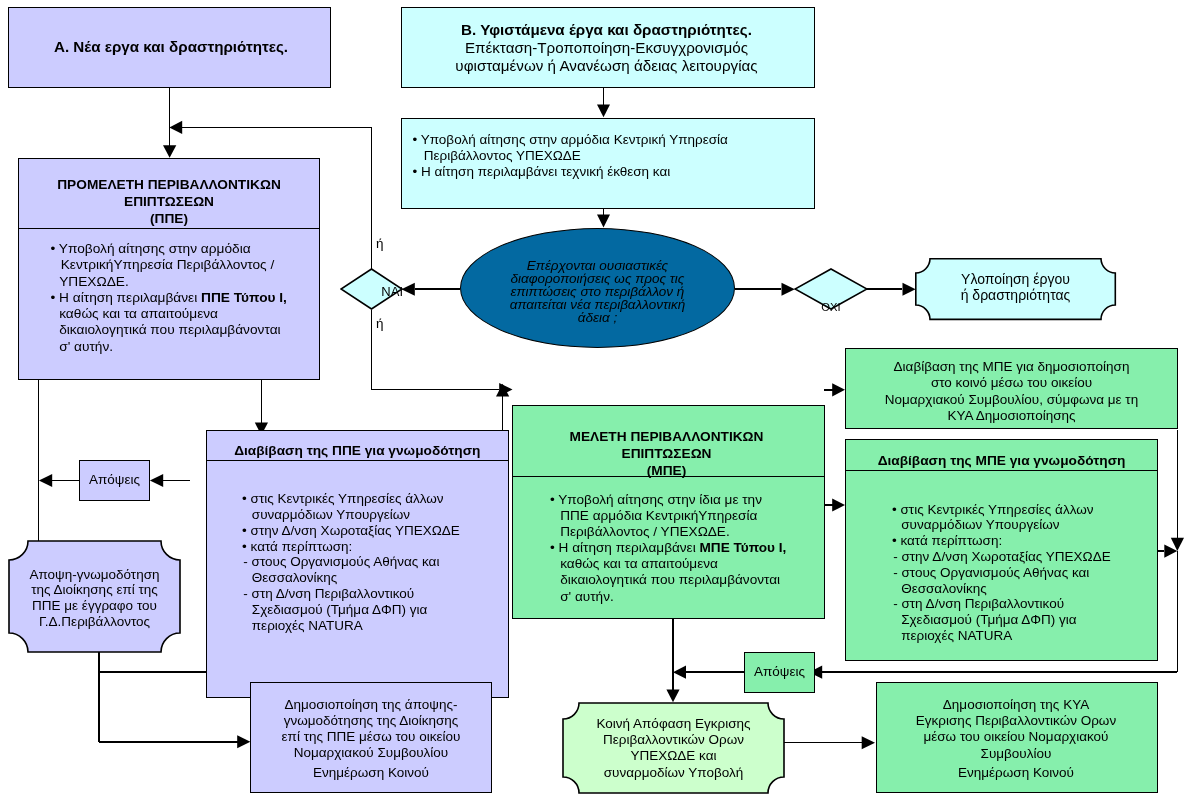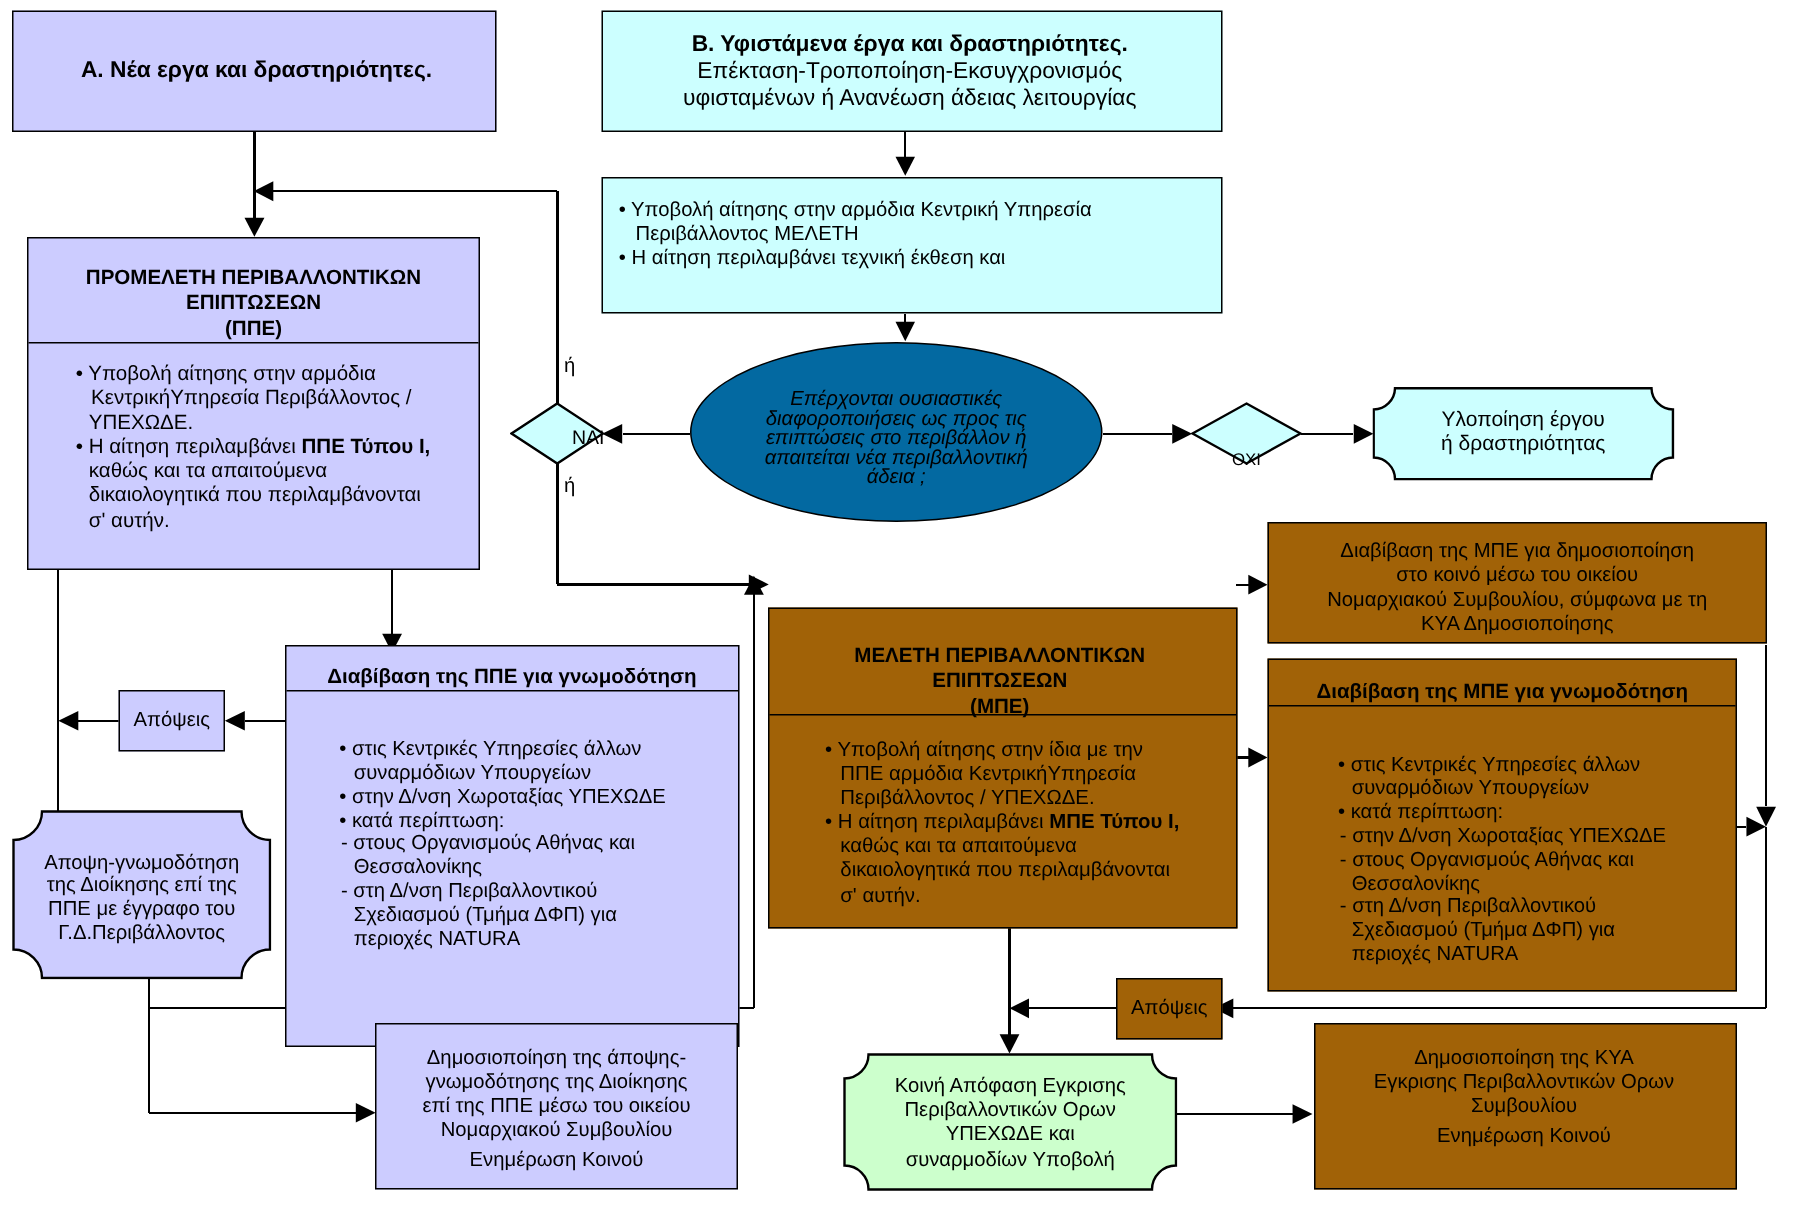--- a/index.html
+++ b/index.html
@@ -5,21 +5,21 @@
 <style>
   html,body{margin:0;padding:0;background:#ffffff;}
   body{width:1198px;height:811px;position:relative;overflow:hidden;
        font-family:"Liberation Sans","DejaVu Sans",sans-serif;color:#000;
        -webkit-font-smoothing:antialiased;}
   #stage{position:absolute;left:0;top:0;width:1198px;height:811px;}
   svg#edges{position:absolute;left:0;top:0;width:1198px;height:811px;}
   .node{position:absolute;box-sizing:border-box;border:1.5px solid #000;}
   .purple{background:#ccccff;}
   .cyan{background:#ccffff;}
-  .green{background:#a16207;}
+  .green{background:#86efac;}
   .hdr{box-sizing:border-box;border-bottom:1.5px solid #000;display:flex;
        align-items:center;justify-content:center;}
   .bul{text-indent:-10.2px;}
   .dsh{text-indent:-9px;}
   .ctr{text-align:center;}
   b{font-weight:bold;}
 </style>
 </head>
 <body>
 
@@ -104,21 +104,21 @@
   <div style="position:absolute;left:-3px;right:0;top:13px;">
     <div class="ctr" style="font-size:15.2px;font-weight:bold;line-height:18px;">Β. Υφιστάμενα έργα και δραστηριότητες.</div>
     <div class="ctr" style="font-size:15.2px;line-height:18px;">Επέκταση-Τροποποίηση-Εκσυγχρονισμός</div>
     <div class="ctr" style="font-size:15.2px;line-height:18px;">υφισταμένων ή Ανανέωση άδειας λειτουργίας</div>
   </div>
 </div>
 
 <div class="node cyan" style="left:401px;top:118px;width:414px;height:91px;">
   <div style="position:absolute;left:20.7px;top:12.5px;font-size:13.5px;line-height:16.1px;">
     <div class="bul">• Υποβολή αίτησης στην αρμόδια Κεντρική Υπηρεσία</div>
-    <div style="margin-left:1px;">Περιβάλλοντος ΜΕΛΕΤΗ</div>
+    <div style="margin-left:1px;">Περιβάλλοντος ΥΠΕΧΩΔΕ</div>
     <div class="bul">• Η αίτηση περιλαμβάνει τεχνική έκθεση και</div>
   </div>
 </div>
 
 <div class="node purple" style="left:18px;top:158px;width:302px;height:222px;">
   <div class="hdr" style="height:70px;padding-top:16px;flex-direction:column;">
     <div class="ctr" style="font-size:13.7px;font-weight:bold;line-height:17.2px;">ΠΡΟΜΕΛΕΤΗ ΠΕΡΙΒΑΛΛΟΝΤΙΚΩΝ</div>
     <div class="ctr" style="font-size:13.7px;font-weight:bold;line-height:17.2px;">ΕΠΙΠΤΩΣΕΩΝ</div>
     <div class="ctr" style="font-size:13.7px;font-weight:bold;line-height:17.2px;">(ΠΠΕ)</div>
   </div>
@@ -175,21 +175,21 @@
     <div class="bul">• Υποβολή αίτησης στην ίδια με την</div>
     <div>ΠΠΕ αρμόδια ΚεντρικήΥπηρεσία</div>
     <div>Περιβάλλοντος / ΥΠΕΧΩΔΕ.</div>
     <div class="bul"><span>• Η αίτηση περιλαμβάνει </span><b>ΜΠΕ Τύπου Ι,</b></div>
     <div>καθώς και τα απαιτούμενα</div>
     <div>δικαιολογητικά που περιλαμβάνονται</div>
     <div>σ' αυτήν.</div>
   </div>
 </div>
 
-<div class="node purple" style="left:190px;top:430.2px;width:302.5px;height:268px;">
+<div class="node purple" style="left:206px;top:430.2px;width:302.5px;height:268px;">
   <div class="hdr" style="height:30px;padding-top:10px;">
     <div class="ctr" style="font-size:13.7px;font-weight:bold;">Διαβίβαση της ΠΠΕ για γνωμοδότηση</div>
   </div>
   <div style="position:absolute;left:45.3px;top:60px;font-size:13.5px;line-height:15.8px;">
     <div class="bul">• στις Κεντρικές Υπηρεσίες άλλων</div>
     <div style="margin-left:-0.5px;">συναρμόδιων Υπουργείων</div>
     <div class="bul">• στην Δ/νση Χωροταξίας ΥΠΕΧΩΔΕ</div>
     <div class="bul">• κατά περίπτωση:</div>
     <div class="dsh">- στους Οργανισμούς Αθήνας και</div>
     <div style="margin-left:-0.5px;">Θεσσαλονίκης</div>
@@ -260,18 +260,19 @@
   <div class="ctr">Κοινή Απόφαση Εγκρισης</div>
   <div class="ctr">Περιβαλλοντικών Ορων</div>
   <div class="ctr">ΥΠΕΧΩΔΕ και</div>
   <div class="ctr">συναρμοδίων Υποβολή</div>
 </div>
 
 <div class="node green" style="left:876px;top:682px;width:282px;height:111px;">
   <div style="position:absolute;left:-2px;right:0;top:14px;font-size:13.5px;line-height:16.2px;">
     <div class="ctr">Δημοσιοποίηση της ΚΥΑ</div>
     <div class="ctr">Εγκρισης Περιβαλλοντικών Ορων</div>
+    <div class="ctr">μέσω του οικείου Νομαρχιακού</div>
     <div class="ctr">Συμβουλίου</div>
     <div class="ctr" style="margin-top:3px;">Ενημέρωση Κοινού</div>
   </div>
 </div>
 
 </div>
 
 </body></html>

